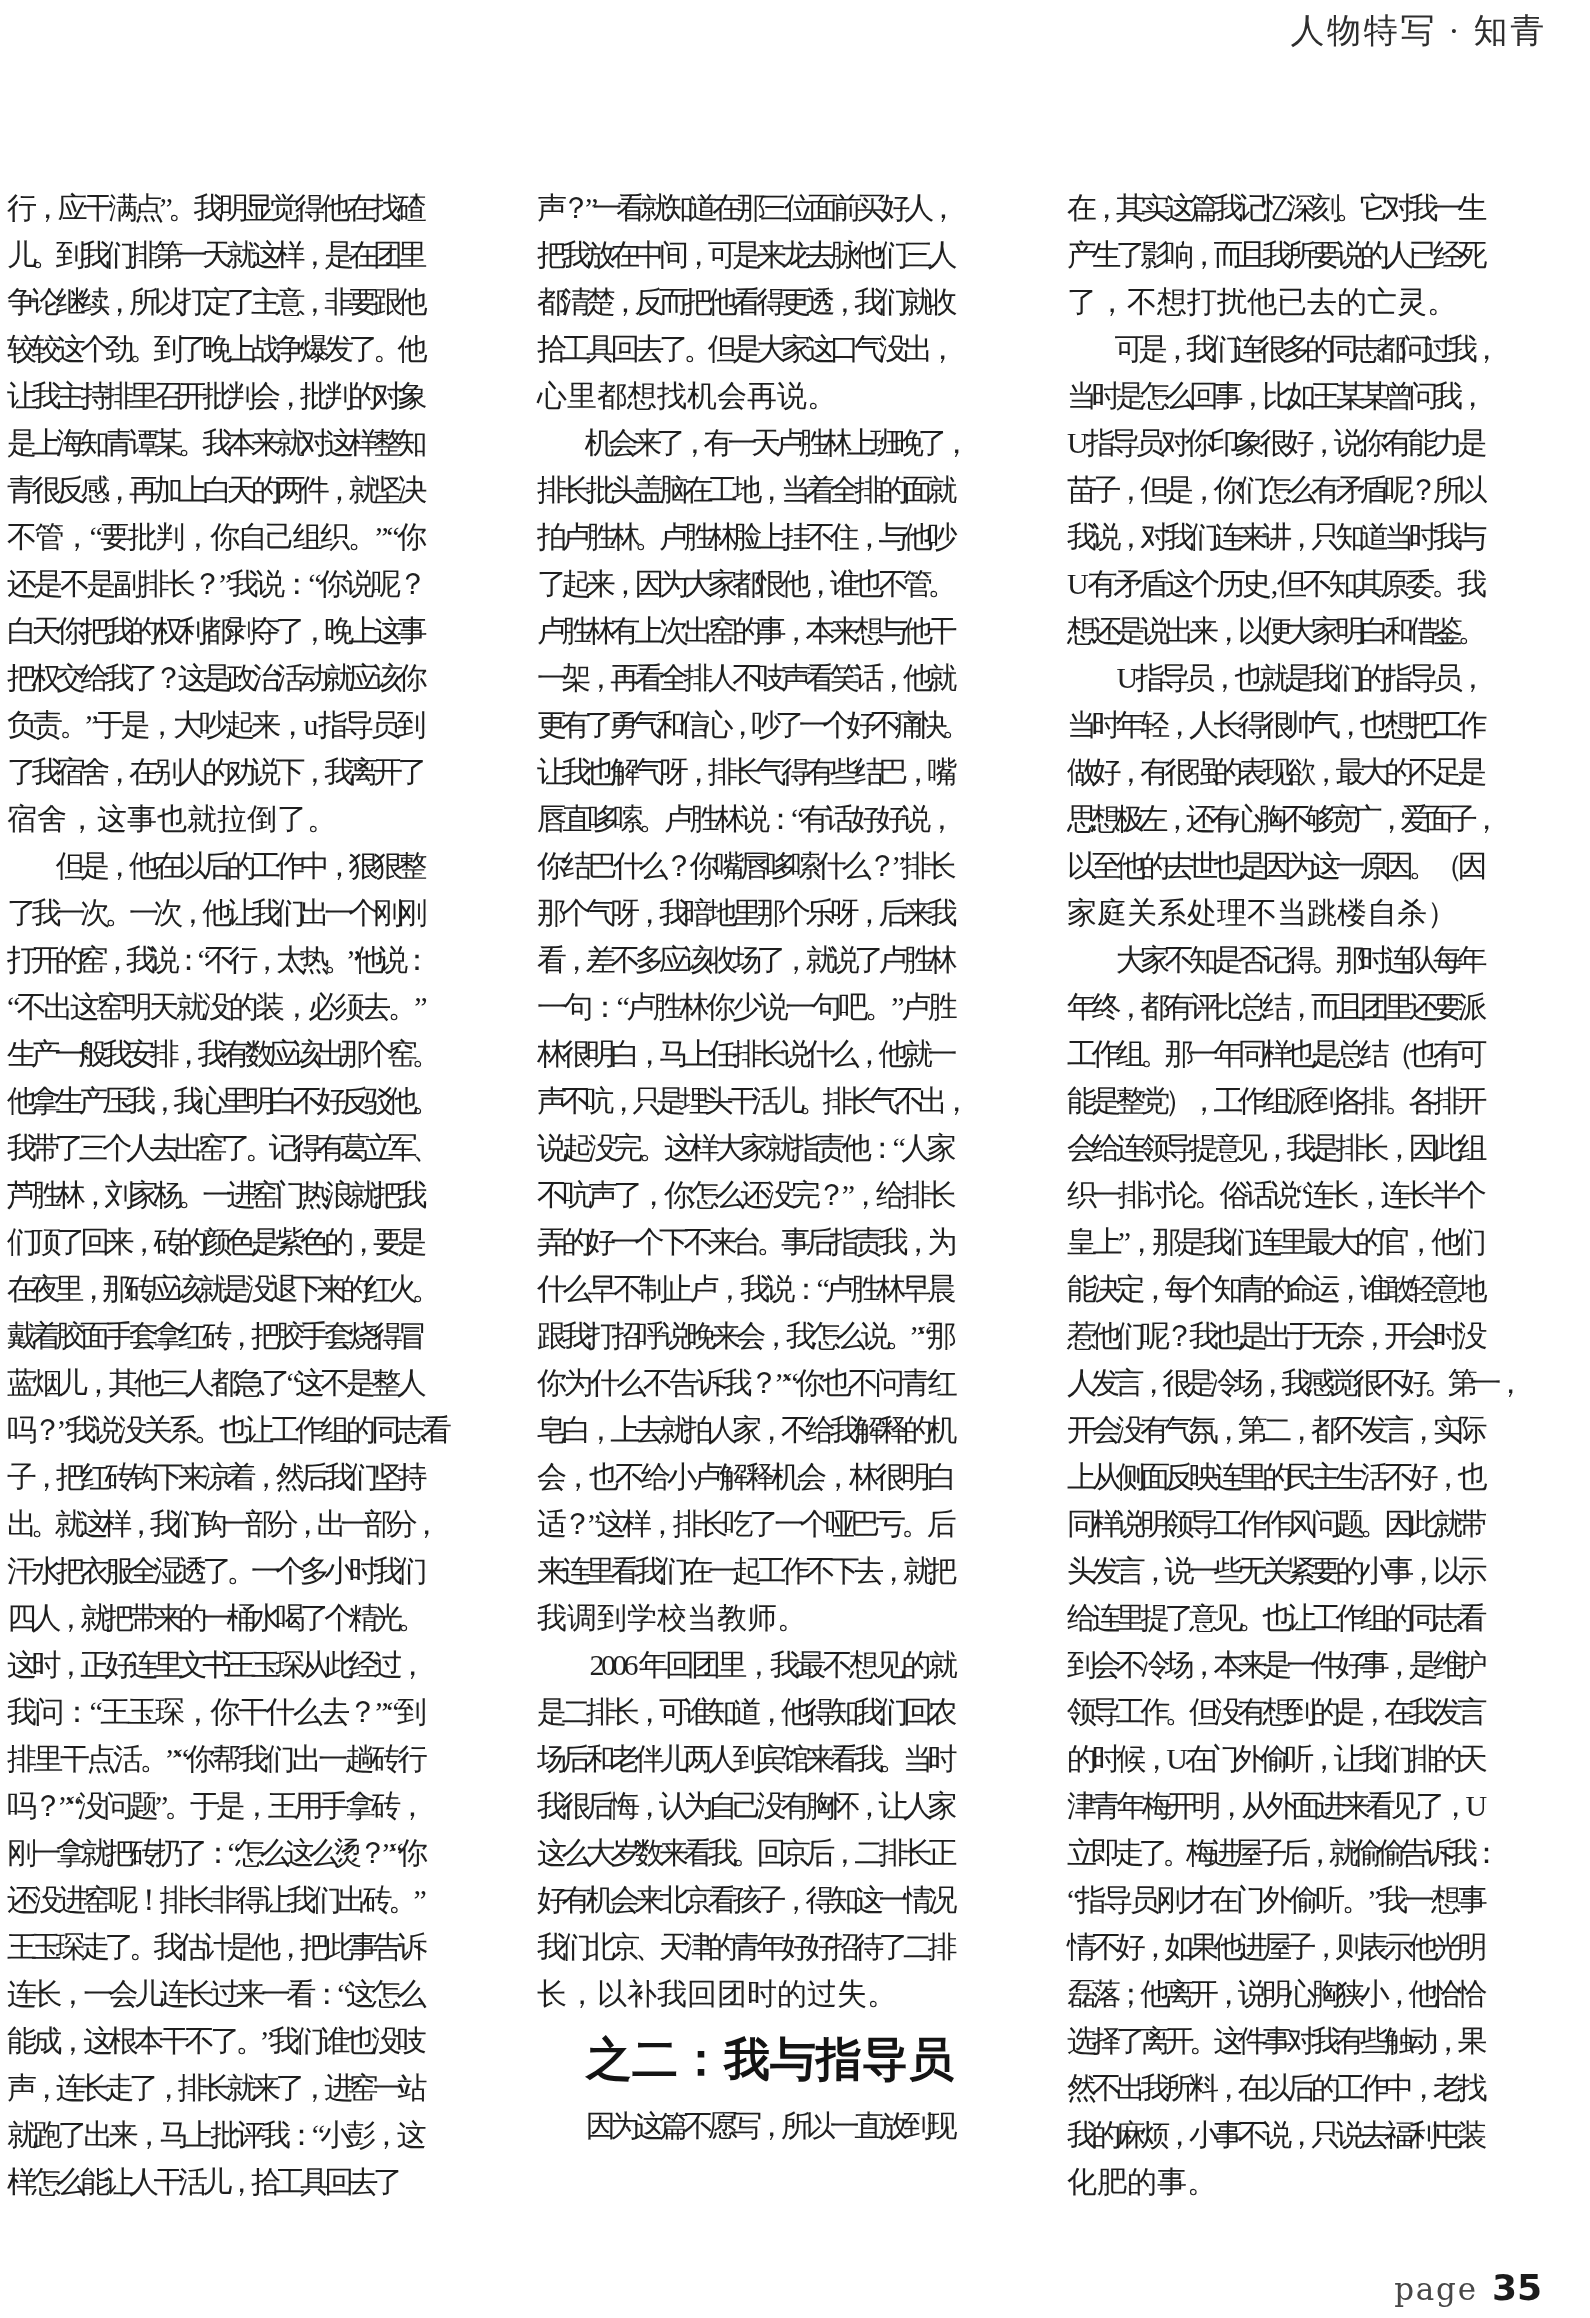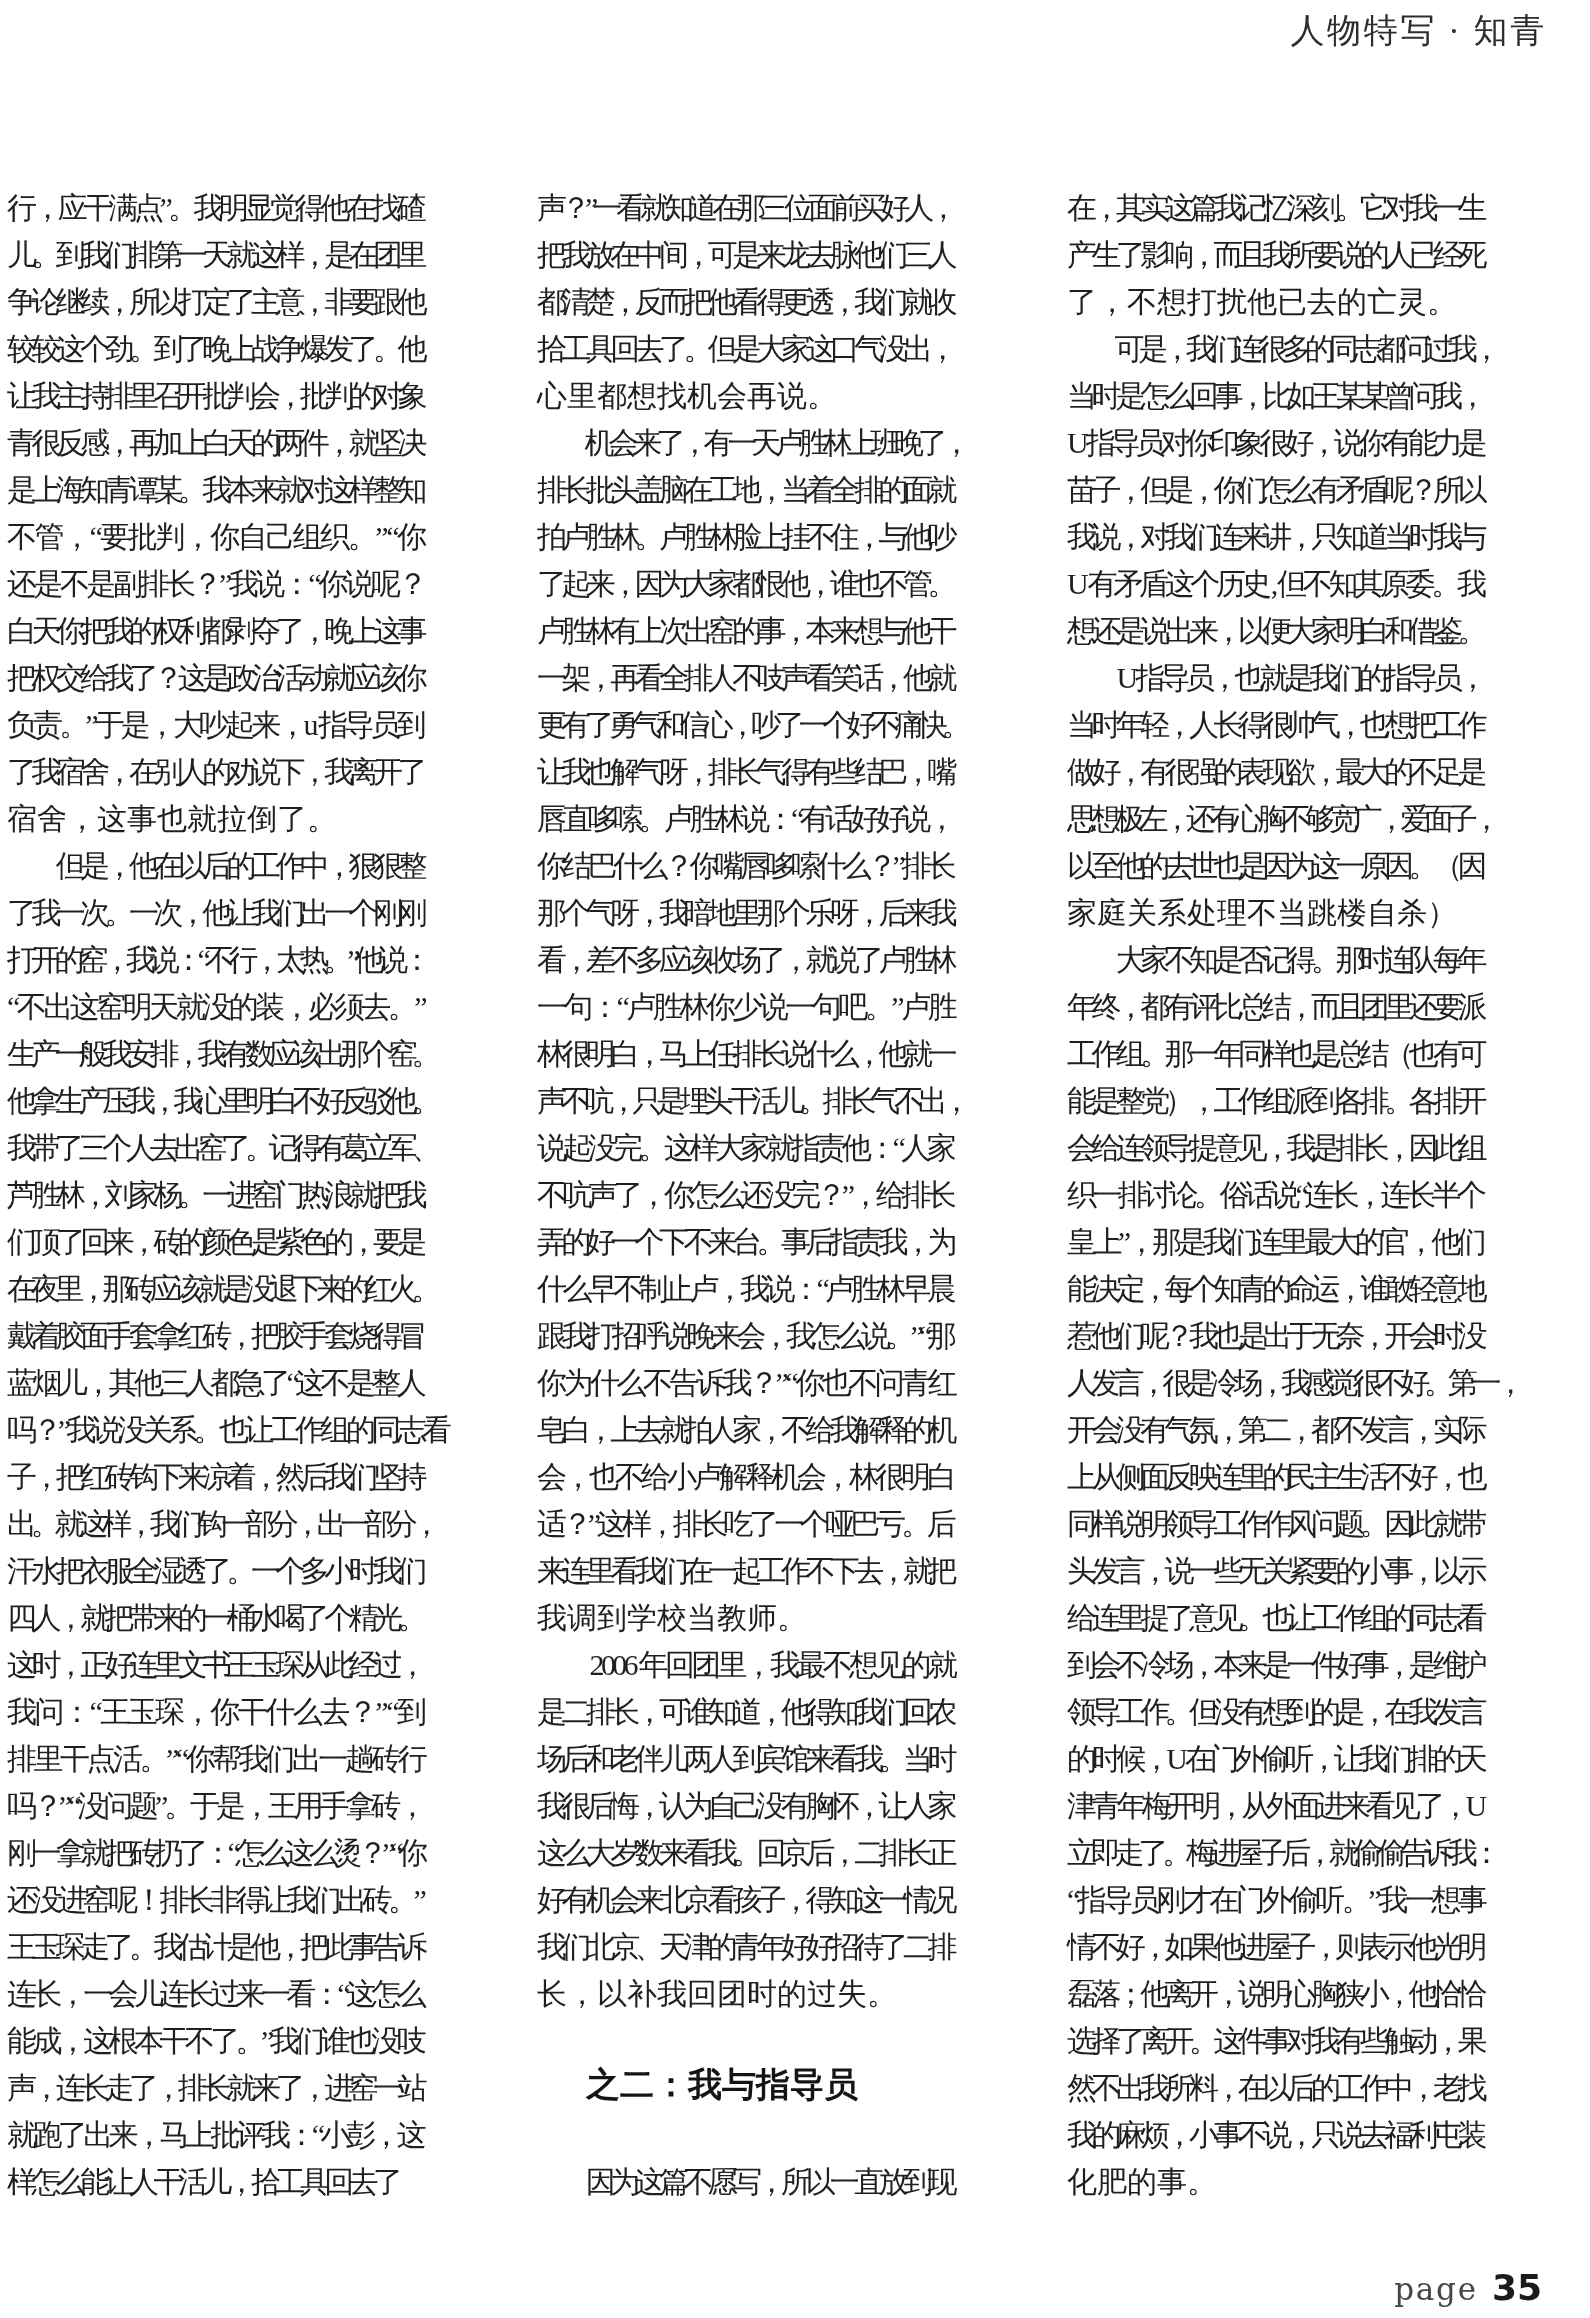--- a/index.html
+++ b/index.html
@@ -40,25 +40,25 @@
   }
   .line{
     height:47px;
     line-height:47px;
     font-size:30px;
     white-space:nowrap;
     font-family:"Liberation Serif","DejaVu Serif",serif;
     color:var(--text);
   }
   .line.h{
-    font-family:Liberation Mono, monospace;
+    font-family:Liberation Sans, sans-serif;
     font-weight:bold;
-    font-size:34px;
+    font-size:46px;
     padding-left:49px;
-    margin:47px 0;
+    margin:19px 0;
     color:var(--heading);
   }
   .footer{
     position:absolute;
     top:2267px;
     right:49px;
     display:flex;
     align-items:baseline;
     gap:14px;
   }
@@ -81,22 +81,22 @@
 <div class="page">
   <div class="header">人物特写 · 知青</div>
 
   <div class="columns">
     <div class="col">
         <div class="line j"><span class="lt" style="letter-spacing: -4.6px;">行，应干满点”。我明显觉得他在找碴</span></div>
         <div class="line j"><span class="lt" style="letter-spacing: -5.6px;">儿。到我们排第一天就这样，是在团里</span></div>
         <div class="line j"><span class="lt" style="letter-spacing: -5.6px;">争论继续，所以打定了主意，非要跟他</span></div>
         <div class="line j"><span class="lt" style="letter-spacing: -5.6px;">较较这个劲。到了晚上战争爆发了。他</span></div>
         <div class="line j"><span class="lt" style="letter-spacing: -5.6px;">让我主持排里召开批判会，批判的对象</span></div>
+        <div class="line j"><span class="lt" style="letter-spacing: -5.6px;">是上海知青谭某。我本来就对这样整知</span></div>
         <div class="line j"><span class="lt" style="letter-spacing: -5.6px;">青很反感，再加上白天的两件，就坚决</span></div>
-        <div class="line j"><span class="lt" style="letter-spacing: -5.6px;">是上海知青谭某。我本来就对这样整知</span></div>
         <div class="line j"><span class="lt" style="letter-spacing: -2.5px;">不管，“要批判，你自己组织。”“你</span></div>
         <div class="line j"><span class="lt" style="letter-spacing: -3.5px;">还是不是副排长？”我说：“你说呢？</span></div>
         <div class="line j"><span class="lt" style="letter-spacing: -5.6px;">白天你把我的权利都剥夺了，晚上这事</span></div>
         <div class="line j"><span class="lt" style="letter-spacing: -5.6px;">把权交给我了？这是政治活动就应该你</span></div>
         <div class="line j"><span class="lt" style="letter-spacing: -3.9px;">负责。”于是，大吵起来，u 指导员到</span></div>
         <div class="line j"><span class="lt" style="letter-spacing: -5.6px;">了我宿舍，在别人的劝说下，我离开了</span></div>
         <div class="line e"><span class="lt" style="letter-spacing: 0px;">宿舍，这事也就拉倒了。</span></div>
         <div class="line j"><span class="lt" style="letter-spacing: -5.6px;">　　但是，他在以后的工作中，狠狠整</span></div>
         <div class="line j"><span class="lt" style="letter-spacing: -5.6px;">了我一次。一次，他让我们出一个刚刚</span></div>
         <div class="line j"><span class="lt" style="letter-spacing: -6.2px;">打开的窑，我说：“不行，太热。”他说：</span></div>

